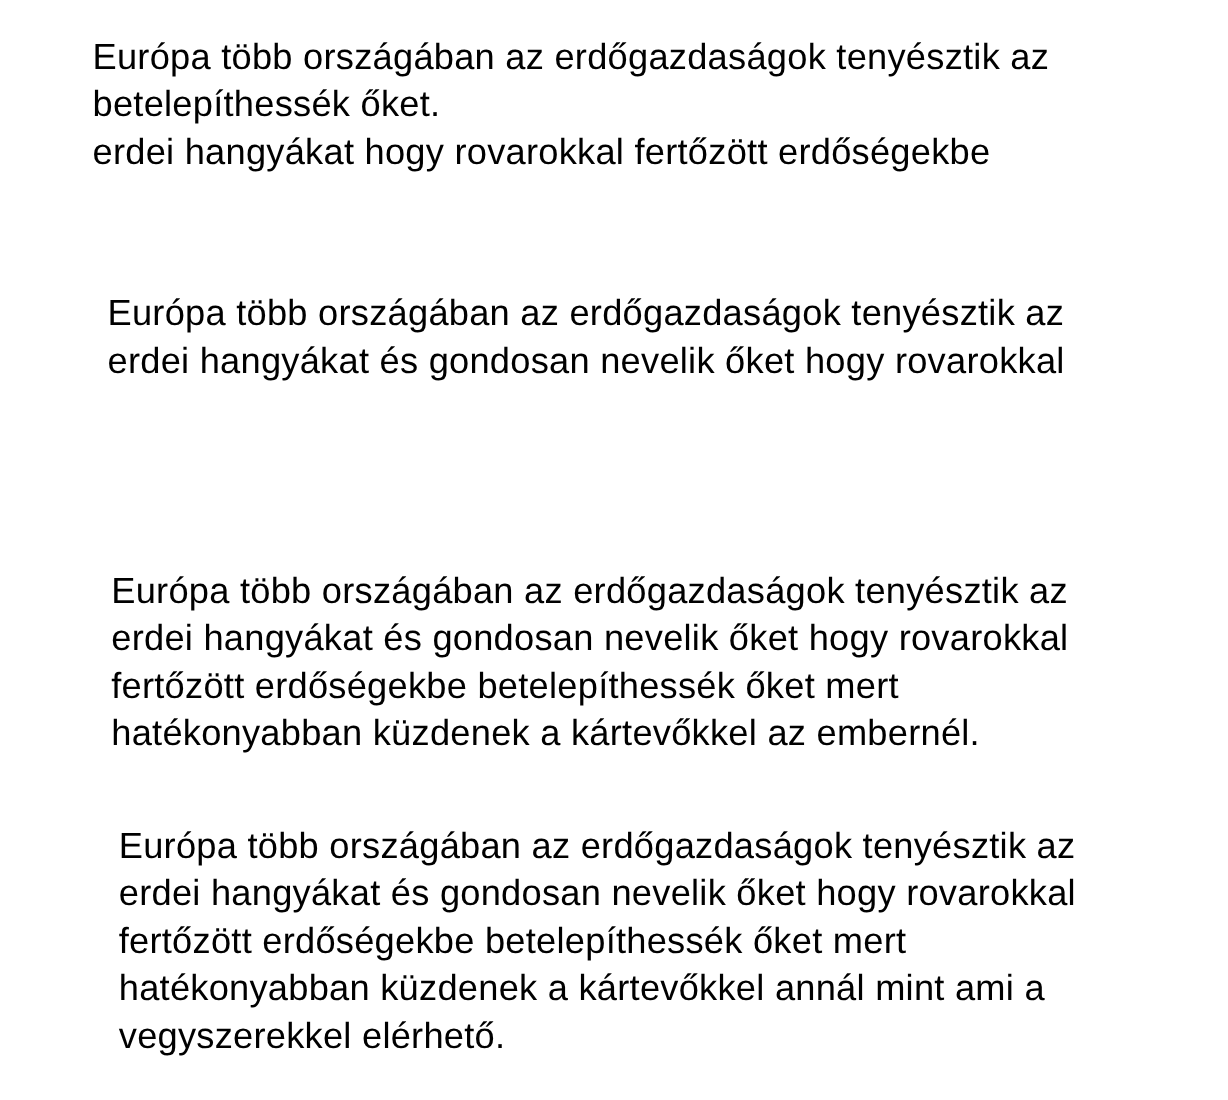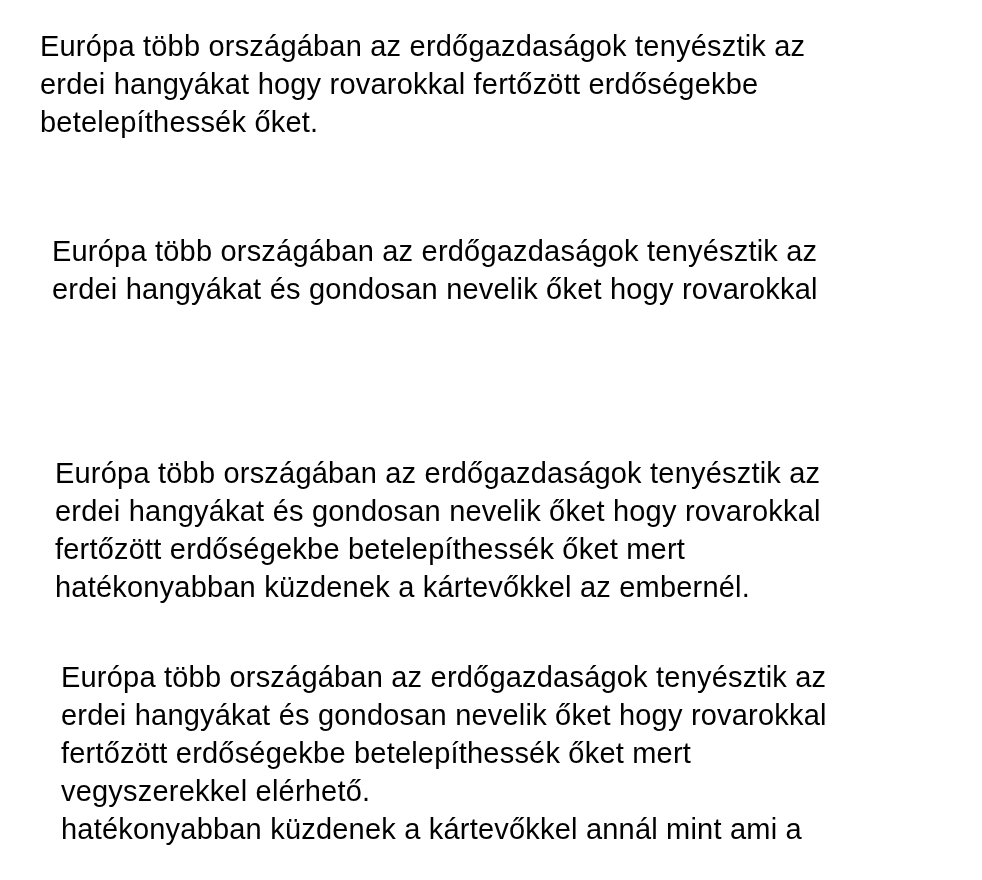--- a/index.html
+++ b/index.html
@@ -22,50 +22,51 @@
   .paragraph {
     position: absolute;
     color: #000000;
     font-size: 29px;
     line-height: 38px;
     letter-spacing: 0.2px;
     white-space: nowrap;
   }
   .paragraph .line {
     height: 38px;
+    margin-left: 34px;
   }
   #p1 { left: 40px; top: 27px; }
   #p2 { left: 52px; top: 232px; }
   #p3 { left: 55px; top: 454px; }
   #p4 { left: 61px; top: 658px; }
 </style>
 </head>
 <body>
 
 <div class="page">
 
   <div class="paragraph" id="p1">
     <div class="line">Európa több országában az erdőgazdaságok tenyésztik az</div>
+    <div class="line">betelepíthessék őket.</div>
     <div class="line">erdei hangyákat hogy rovarokkal fertőzött erdőségekbe</div>
-    <div class="line">betelepíthessék őket.</div>
   </div>
 
   <div class="paragraph" id="p2">
     <div class="line">Európa több országában az erdőgazdaságok tenyésztik az</div>
     <div class="line">erdei hangyákat és gondosan nevelik őket hogy rovarokkal</div>
   </div>
 
   <div class="paragraph" id="p3">
     <div class="line">Európa több országában az erdőgazdaságok tenyésztik az</div>
     <div class="line">erdei hangyákat és gondosan nevelik őket hogy rovarokkal</div>
     <div class="line">fertőzött erdőségekbe betelepíthessék őket mert</div>
     <div class="line">hatékonyabban küzdenek a kártevőkkel az embernél.</div>
   </div>
 
   <div class="paragraph" id="p4">
     <div class="line">Európa több országában az erdőgazdaságok tenyésztik az</div>
     <div class="line">erdei hangyákat és gondosan nevelik őket hogy rovarokkal</div>
     <div class="line">fertőzött erdőségekbe betelepíthessék őket mert</div>
+    <div class="line">hatékonyabban küzdenek a kártevőkkel annál mint ami a</div>
     <div class="line">vegyszerekkel elérhető.</div>
-    <div class="line">hatékonyabban küzdenek a kártevőkkel annál mint ami a</div>
   </div>
 
 </div>
 
 </body></html>

